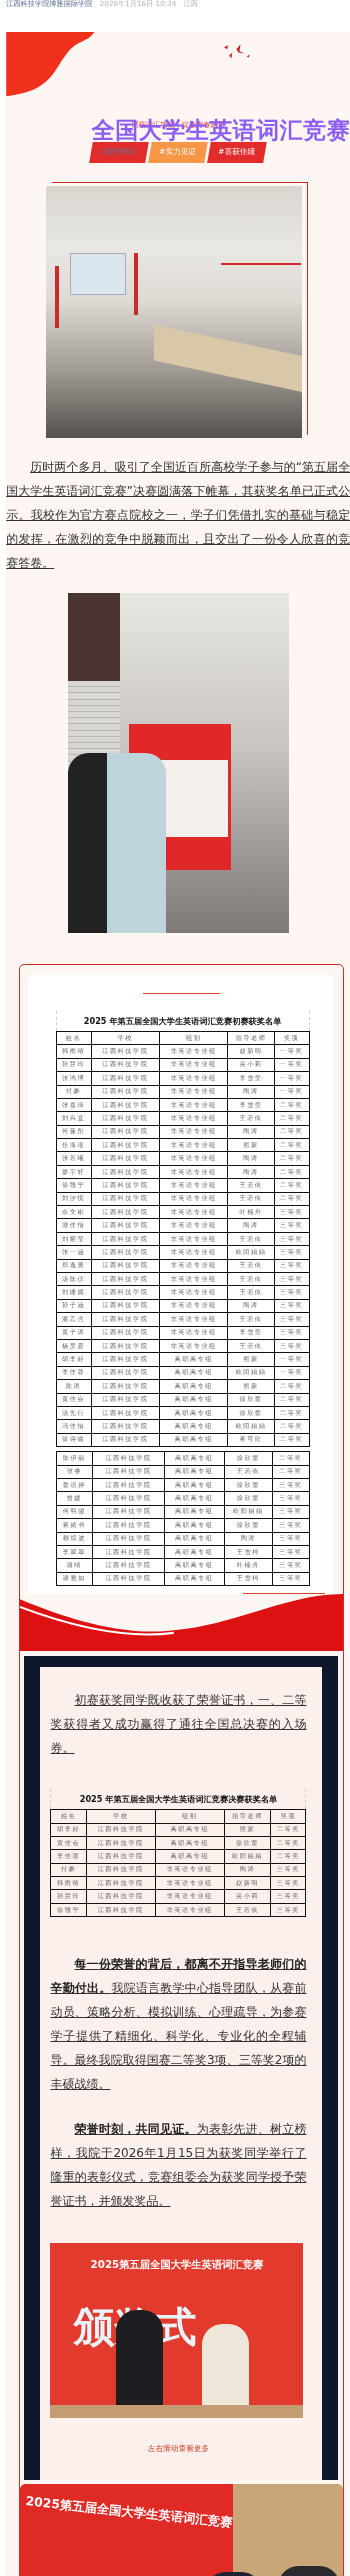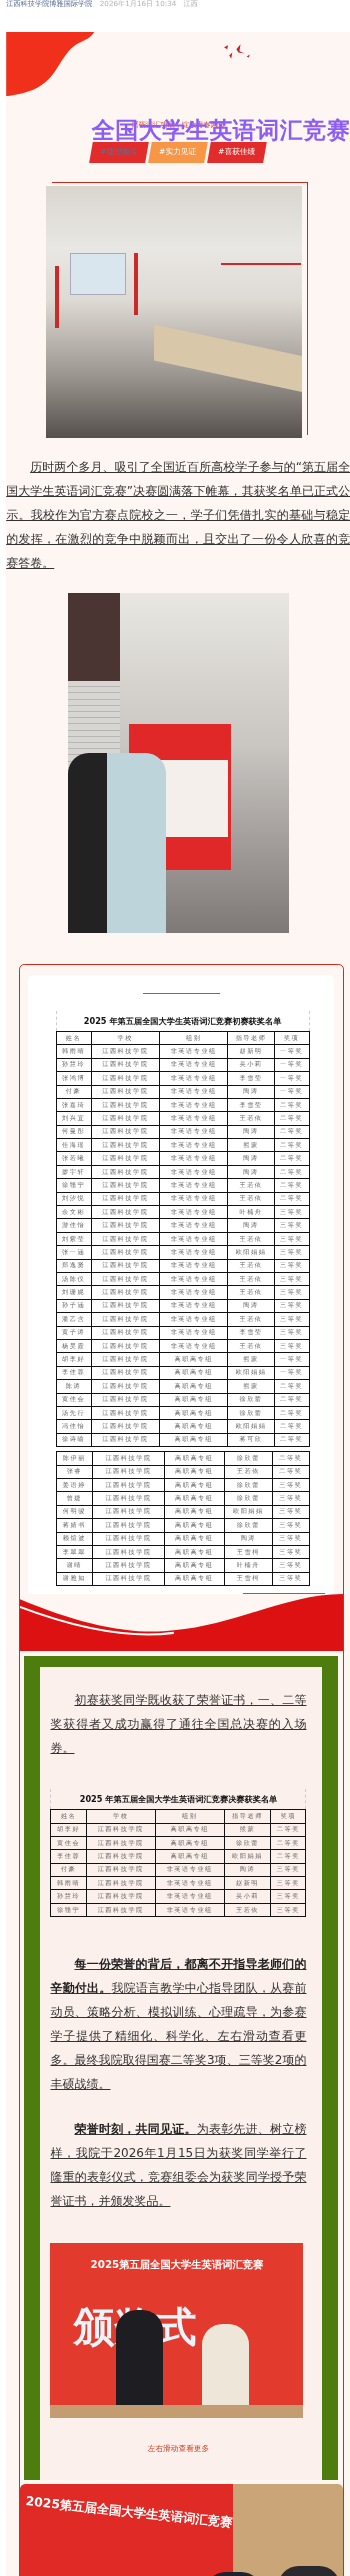--- a/index.html
+++ b/index.html
@@ -397,21 +397,21 @@
             </tbody>
         </table>
       </div>
       <div style="width:82px;height:0.5px;background:#d8452a;margin:7.2px 0 0 auto;"></div>
     </div>
     <svg class="wave" viewBox="0 0 630 110" preserveAspectRatio="none">
       <path d="M0 10 C120 60 220 80 300 70 C420 60 520 0 630 0 V110 H0 Z" fill="#dd1111"></path>
       <path d="M0 25 C120 70 220 85 300 75" stroke="#ffffff" stroke-width="4" fill="none"></path>
     </svg>
 
-    <div style="background:#4d7c0f;margin:5.2px 4.1px 0;padding:11.3px 16.5px 0;">
+    <div style="background:#0f172a;margin:5.2px 4.1px 0;padding:11.3px 16.5px 0;">
       <div class="pinkbox" style="padding:20.6px 15.5px 10.3px 10.3px;">
         <p class="para indent">初赛获奖同学既收获了荣誉证书，一、二等奖获得者又成功赢得了通往全国总决赛的入场券。</p>
 
         <div style="margin-top:29px;">
           <div class="tbl-title">2025 年第五届全国大学生英语词汇竞赛决赛获奖名单</div>
           <table class="awards">
             <thead>
                 <tr id="finals-head">
                   <th>姓名</th>
                   <th>学校</th>
@@ -467,21 +467,21 @@
                   <td>徐赣宁</td>
                   <td>江西科技学院</td>
                   <td>非英语专业组</td>
                   <td>王若依</td>
                   <td>三等奖</td>
                 </tr>
               </tbody>
           </table>
         </div>
 
-        <p class="para indent" style="margin-top:35px;"><b>每一份荣誉的背后，都离不开指导老师们的辛勤付出。</b><span>我院语言教学中心指导团队，从赛前动员、策略分析、模拟训练、心理疏导，为参赛学子提供了精细化、科学化、左右滑动查看更多。最终我院取得国赛二等奖3项、三等奖2项的丰硕战绩。</span></p>
+        <p class="para indent" style="margin-top:35px;"><b>每一份荣誉的背后，都离不开指导老师们的辛勤付出。</b><span>我院语言教学中心指导团队，从赛前动员、策略分析、模拟训练、心理疏导，为参赛学子提供了精细化、科学化、专业化的全程辅导。最终我院取得国赛二等奖3项、三等奖2项的丰硕战绩。</span></p>
         <p class="para indent" style="margin-top:20.6px;"><b>荣誉时刻，共同见证。</b><span>为表彰先进、树立榜样，我院于2026年1月15日为获奖同学举行了隆重的表彰仪式，竞赛组委会为获奖同学授予荣誉证书，并颁发奖品。</span></p>
 
         <div class="photo" style="margin-top:30px;width:253px;height:175px;background:#e23a2c;">
           <div style="position:absolute;top:15.5px;width:100%;text-align:center;color:#fff;font-weight:bold;font-size:10.3px;">2025第五届全国大学生英语词汇竞赛</div>
           <div style="position:absolute;top:57px;left:23px;color:#e8f4fa;font-weight:bold;font-size:41px;">颁奖式</div>
           <div style="position:absolute;left:66px;top:67px;width:47px;height:108px;background:#1e1e22;border-radius:20.6px 20.6px 0 0;"></div>
           <div style="position:absolute;left:152px;top:81px;width:47px;height:94px;background:#efe6da;border-radius:20.6px 20.6px 0 0;"></div>
           <div style="position:absolute;left:0;bottom:0;width:100%;height:12.4px;background:#c49c72;"></div>
         </div>
         <div style="text-align:center;color:#cc3a1a;font-size:7.7px;margin:26px 0 15.5px;">左右滑动查看更多</div>

